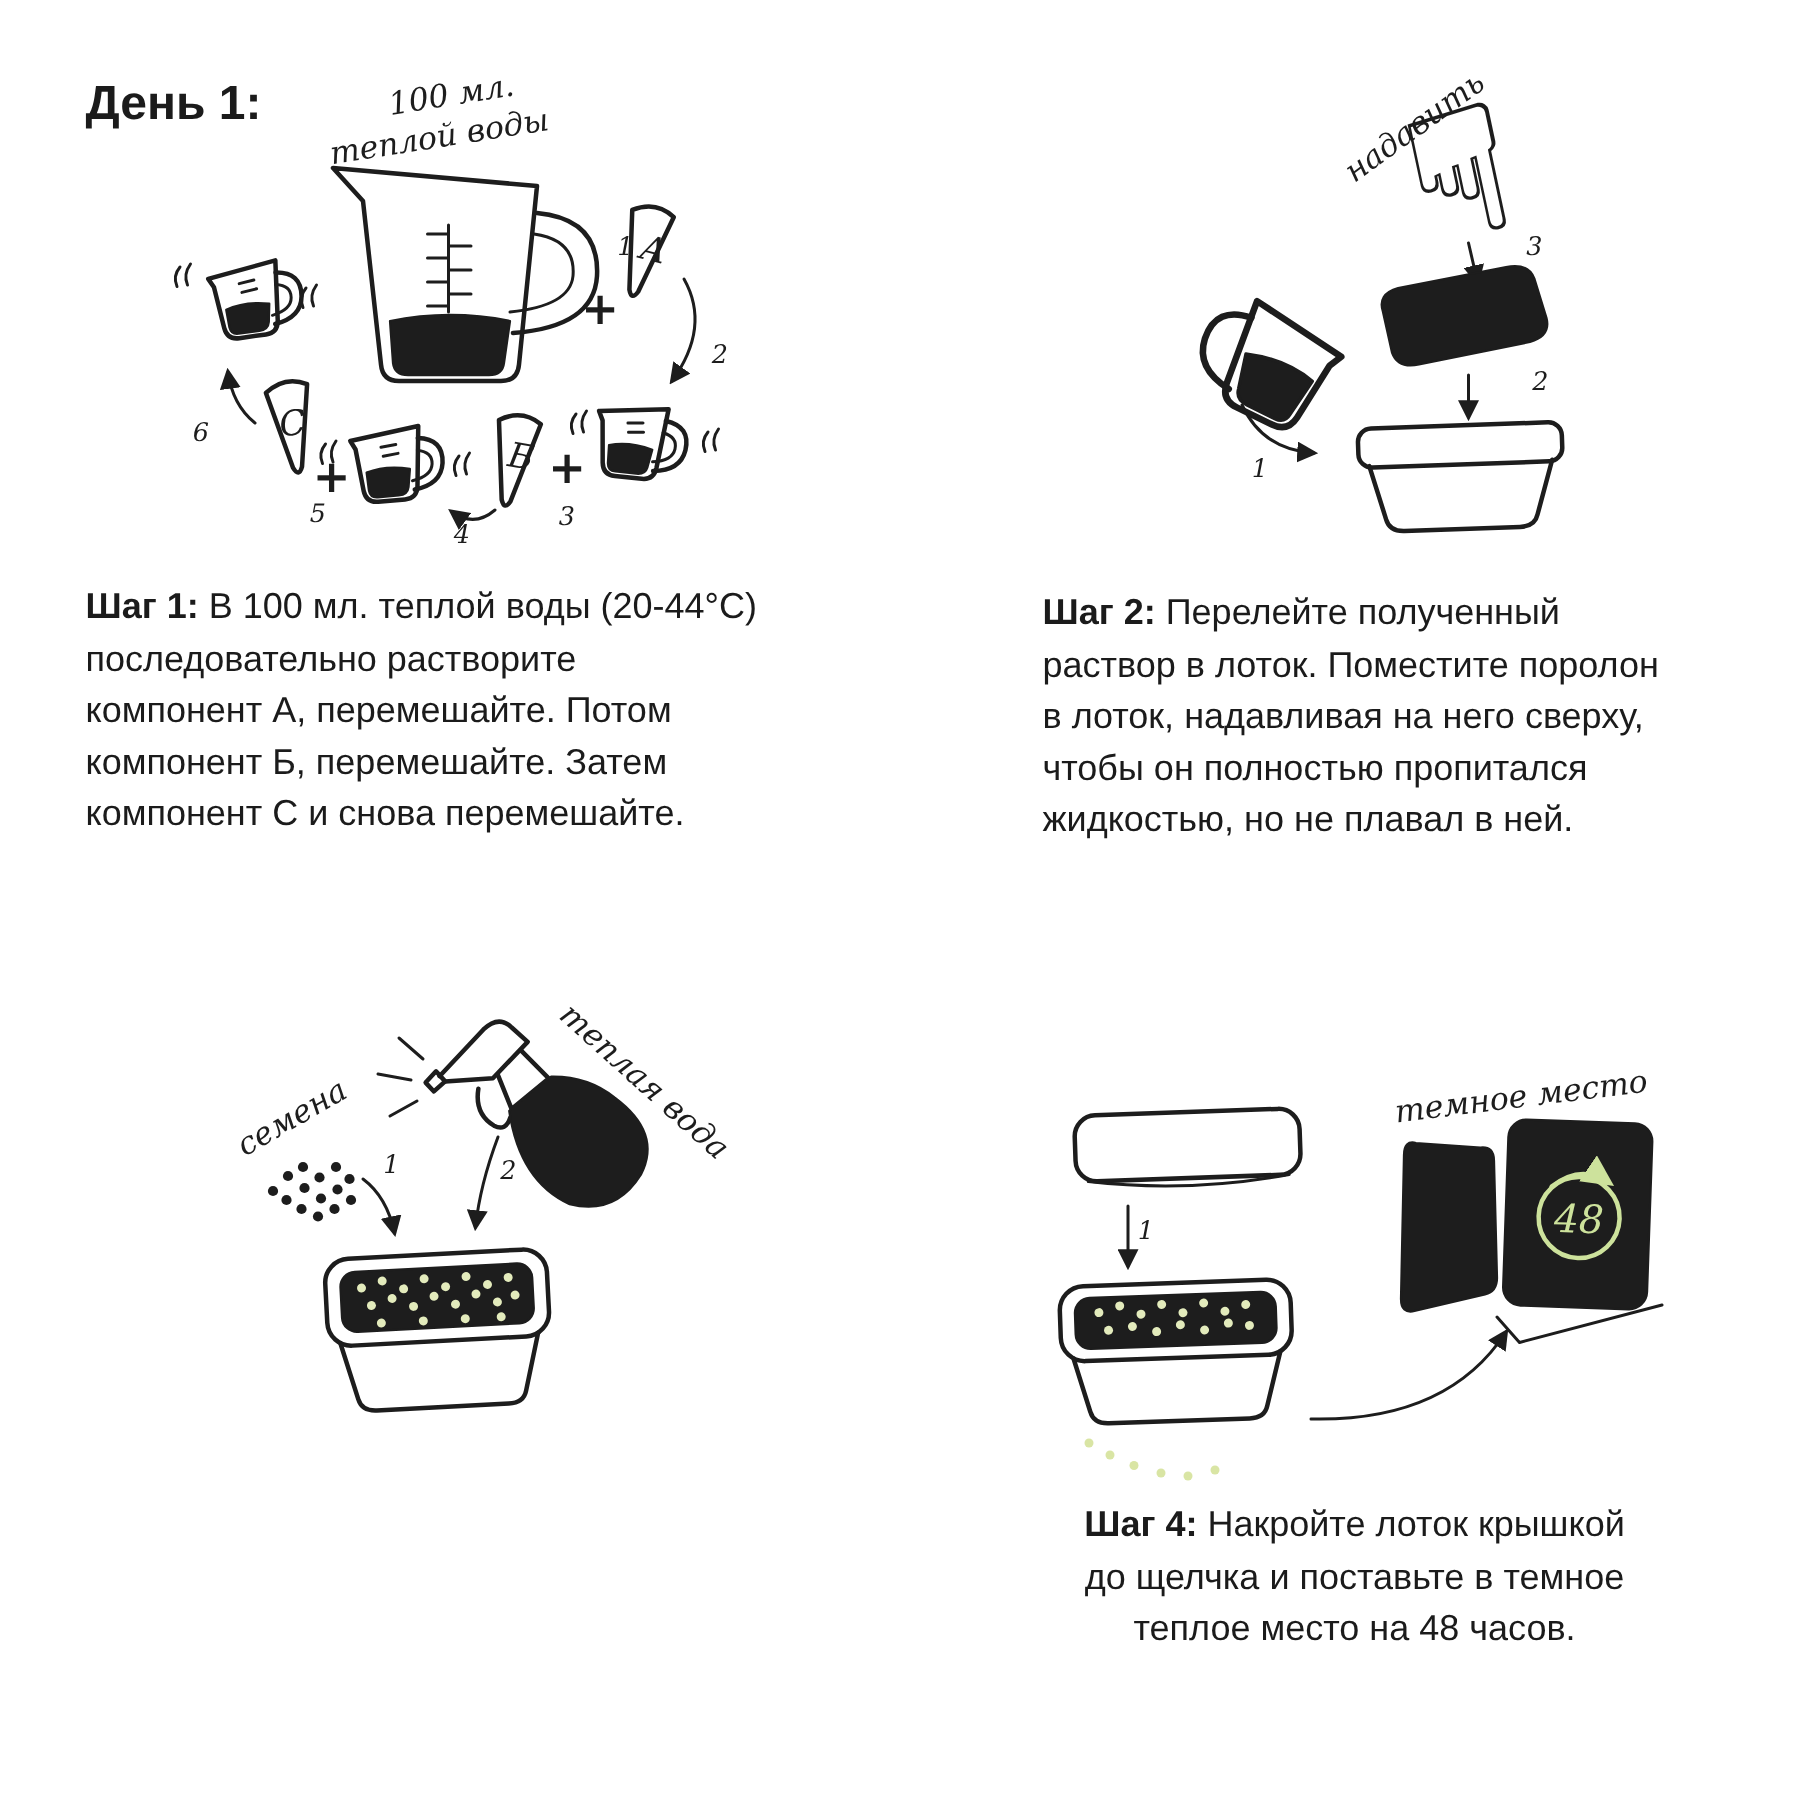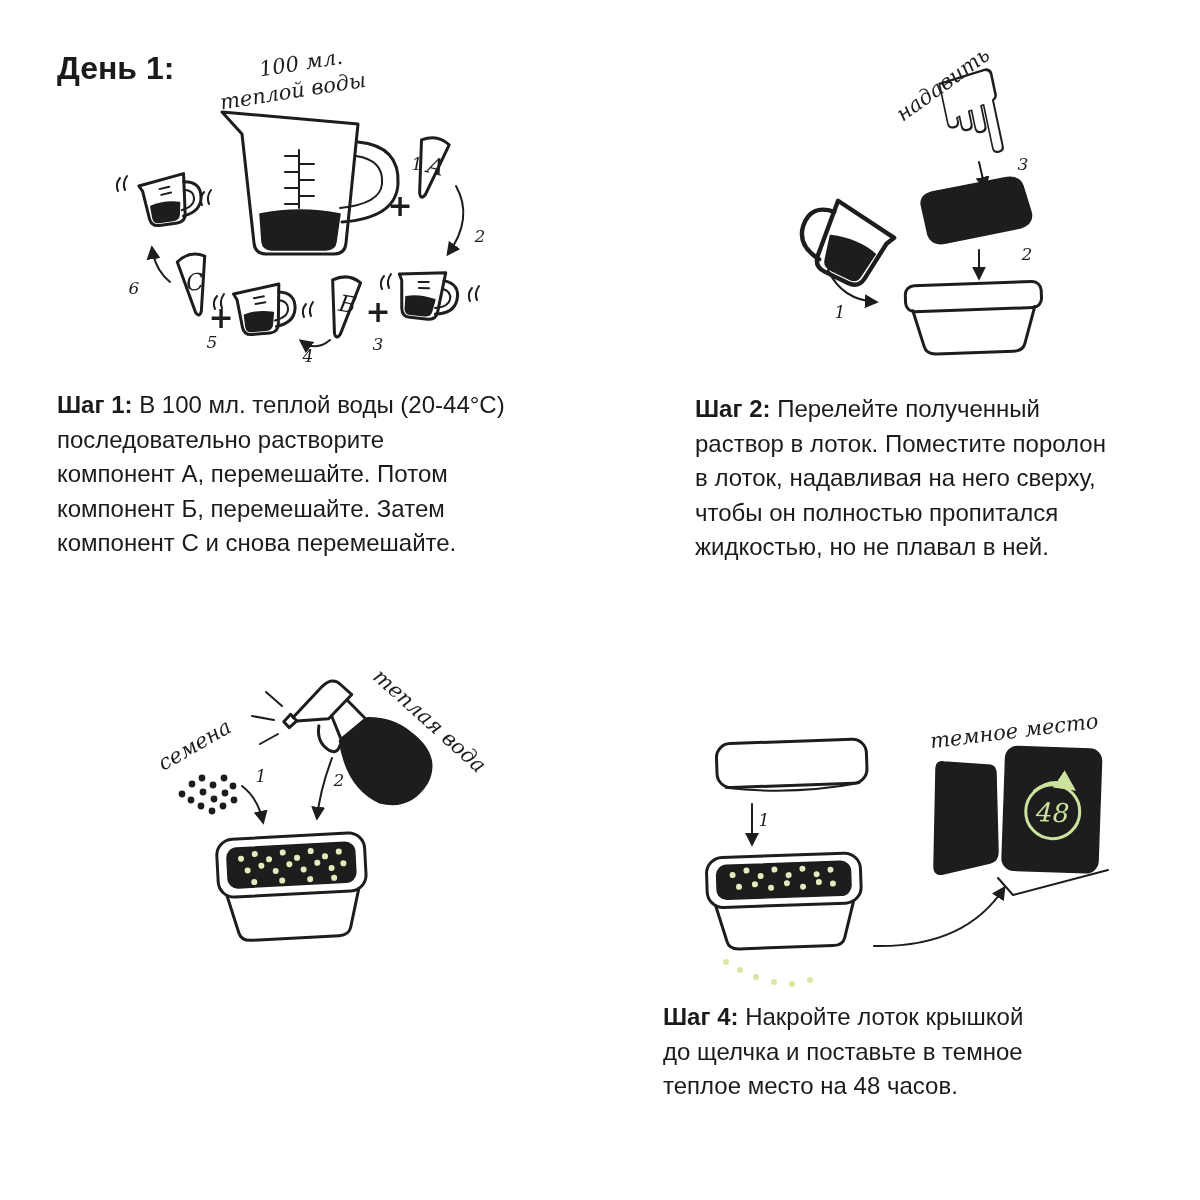--- a/index.html
+++ b/index.html
@@ -5,21 +5,21 @@
   html,body{margin:0;padding:0;background:#ffffff;}
   .sheet{position:relative;width:1200px;height:1200px;background:#ffffff;overflow:hidden;
          font-family:"Liberation Sans",sans-serif;color:#1b1b1b;}
   .title{position:absolute;left:57px;top:50px;font-size:32px;font-weight:700;text-align:center;}
   .cap{position:absolute;margin:0;font-size:24px;line-height:34.5px;color:#1b1b1b;}
   .cap b{font-weight:700;}
   .cap span{white-space:pre-line;}
   .c1{left:57px;top:388px;width:530px;}
   .c2{left:663px;top:392px;width:480px;margin-left:32px;}
   .c3{left:63px;top:970px;width:550px;}
-  .c4{left:663px;top:1000px;width:480px;}
+  .c4{left:663px;top:1000px;width:480px;text-align:center;}
   svg{position:absolute;overflow:visible;}
   .ln{fill:none;stroke:#1d1d1d;stroke-width:3;stroke-linecap:round;stroke-linejoin:round;}
   .ln2{fill:none;stroke:#1d1d1d;stroke-width:2;stroke-linecap:round;stroke-linejoin:round;}
   .fl{fill:#1d1d1d;stroke:#1d1d1d;stroke-width:1.5;stroke-linejoin:round;}
   .seed{fill:#e3ebbc;stroke:none;}
   .seedl{fill:#d9e5a4;stroke:none;}
   .scr{font:italic 21px "DejaVu Serif",serif;fill:#1d1d1d;}
   .num{font:italic 17px "DejaVu Serif",serif;fill:#1d1d1d;}
   .cl{font:italic 23px "DejaVu Serif",serif;fill:#1d1d1d;}
   .plus{font:700 30px "DejaVu Sans",sans-serif;fill:#1d1d1d;}

